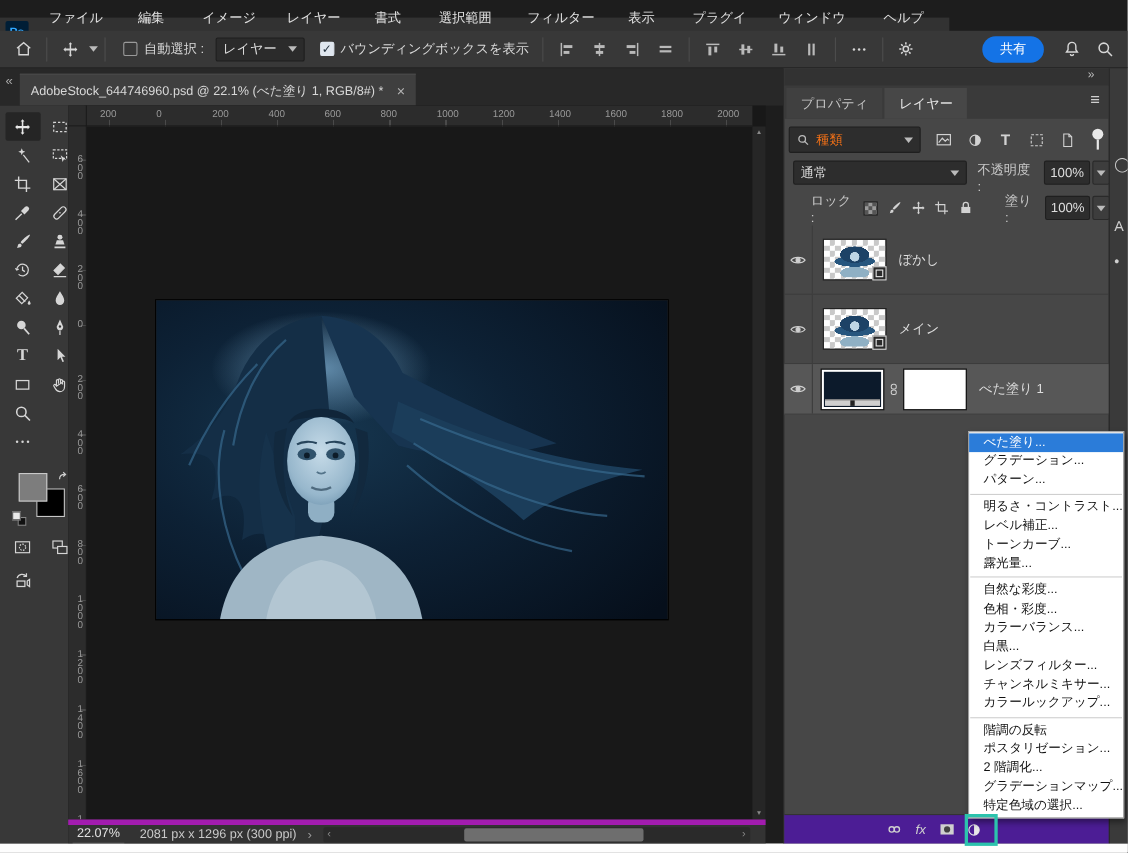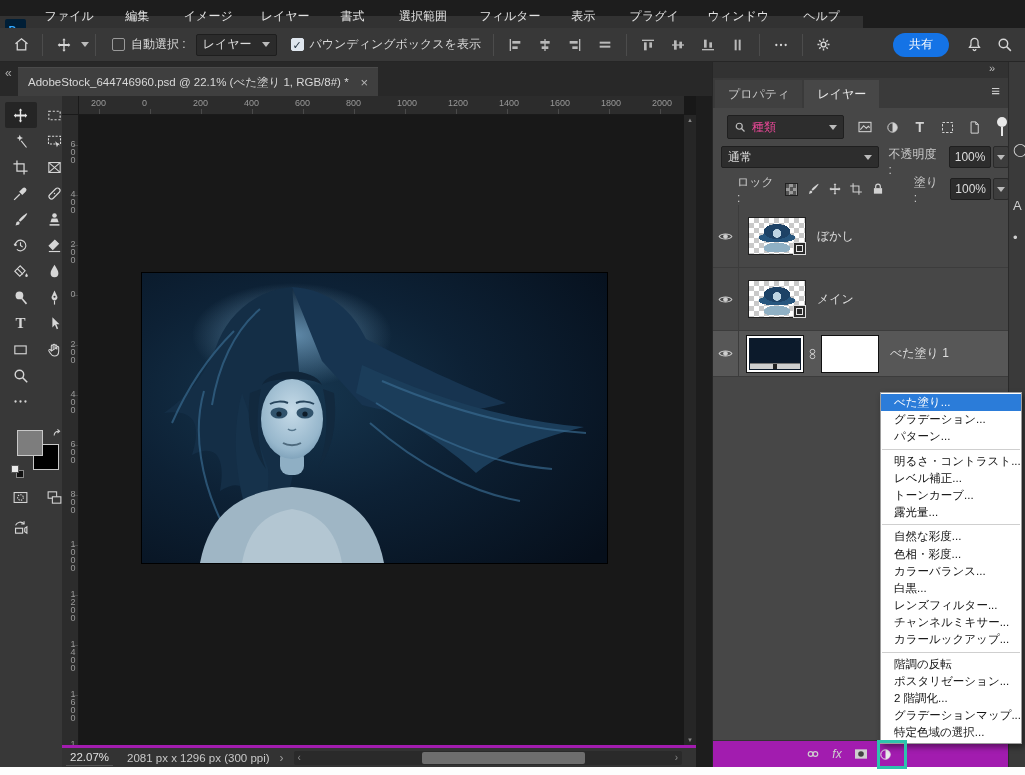--- a/index.html
+++ b/index.html
@@ -67,40 +67,40 @@
     background-position:11px 30px; background-size:6px 100%; background-repeat:no-repeat;}
   .vlbl { height:50px; flex:0 0 50px; color:#999; font-size:9px;
     writing-mode:vertical-rl; text-orientation:upright; margin-left:2px; letter-spacing:-2px;}
   .photo { position:absolute; left:80px; top:177px; width:465px; height:290px; box-shadow:0 0 0 1px #000;}
   .vscroll { position:absolute; right:0; top:19px; width:12px; height:630px; background:#262626; color:#777;
     font-size:8px; text-align:center; line-height:10px;}
   .vscroll .dn { position:absolute; bottom:0; left:0; right:0;}
 
   
   .statusrow { position:absolute; left:0; bottom:0; width:634px; height:22px; background:#333;
-    display:flex; align-items:center; border-top:3px solid #a21caf;}
+    display:flex; align-items:center; border-top:5px solid #a21caf;}
   .zoomfield { color:#e0e0e0; font-size:11.5px; margin-left:4px; padding:2px 4px; border-bottom:1px solid #555;}
   .docinfo { color:#c9c9c9; font-size:11.5px; margin-left:14px;}
   .st-ch { color:#9a9a9a; font-size:12px; margin:0 10px;}
   .hscroll { position:relative; flex:1; height:14px; background:#2a2a2a; margin-right:14px; border-radius:2px;}
   .hthumb { position:absolute; left:33%; width:42%; top:1px; bottom:1px; background:#6e6e6e; border-radius:2px;}
   .hs-ar { position:absolute; top:0; color:#888; font-size:10px; line-height:14px;}
 
   
   .panel { position:absolute; left:712px; top:62px; width:296px; height:705px; background:#474747; border-left:1px solid #262626;}
   .panel-top { position:absolute; left:0; top:0; width:296px; height:16px; background:#323232;}
   .expand-ch { position:absolute; right:14px; top:0; color:#bbb; font-size:11px;}
   .ptabs { position:absolute; left:0; top:16px; width:296px; height:30px; background:#3a3a3a; display:flex; align-items:flex-end;}
   .ptab { height:28px; padding:0 13px; font-size:12px; color:#c7c7c7; display:flex; align-items:center; background:#404040; margin-left:2px;}
   .ptab.active { background:#474747; color:#e8e8e8;}
   .phamb { position:absolute; right:8px; top:20px; color:#cfcfcf; font-size:15px; letter-spacing:0;}
   .pbody { position:absolute; left:0; top:46px; width:296px; height:632px;}
   .filter-row { position:absolute; left:0; top:4px; width:296px; height:30px; display:flex; align-items:center;}
-  .filter-dd { width:120px; height:24px; margin-left:14px; background:#2d2d2d; border:1px solid #1f1f1f; border-radius:2px;
-    display:flex; align-items:center; font-size:12px; color:#ec4899; padding:0 6px; gap:6px;}
+  .filter-dd { width:120px; height:24px; margin-left:4px; background:#2d2d2d; border:1px solid #1f1f1f; border-radius:2px;
+    display:flex; align-items:center; font-size:12px; color:#f97316; padding:0 6px; gap:6px;}
   .filter-dd .grow { flex:1;}
   .ficon { width:26px; height:22px; display:flex; align-items:center; justify-content:center; color:#d2d2d2; margin-left:2px;}
   .ficon:first-of-type { margin-left:8px;}
   .ftoggle { margin-left:8px; width:14px; height:22px; position:relative;}
   .ftoggle .knob { position:absolute; top:1px; left:2px; width:10px; height:10px; border-radius:50%; background:#e8e8e8;}
   .ftoggle .stem { position:absolute; top:11px; left:6px; width:2px; height:9px; background:#e8e8e8;}
   .blend-row { position:absolute; left:0; top:38px; width:296px; height:26px; display:flex; align-items:flex-start;}
   .blend-dd { width:158px; height:22px; margin-left:8px; background:#2d2d2d; border:1px solid #1f1f1f; border-radius:2px;
     display:flex; align-items:center; justify-content:space-between; font-size:12px; color:#ddd; padding:0 6px;}
   .plabel { color:#c9c9c9; font-size:12px; margin-left:10px;}
@@ -127,21 +127,21 @@
       radial-gradient(ellipse 70% 30% at 50% 55%, #27567e 0 50%, rgba(0,0,0,0) 51%);}
   .so-badge { position:absolute; right:-1px; bottom:-1px; width:13px; height:13px; background:#2b2b2b; border:1px solid #ddd;}
   .so-badge i { position:absolute; left:2px; top:2px; width:7px; height:7px; border:1.5px solid #e8e8e8; display:block;}
   .fillthumb { position:relative; width:56px; height:36px; margin-left:8px; background:#0c1a2b; border:2px solid #fff; outline:1px solid #111;}
   .fillthumb .slider { position:absolute; left:1px; right:1px; bottom:1px; height:6px; background:#cfcfcf; border-top:1px solid #777;}
   .fillthumb .notch { position:absolute; left:46%; bottom:1px; width:4px; height:5px; background:#222;}
   .maskthumb { width:56px; height:36px; background:#fff; outline:1px solid #111; margin-left:4px;}
   .linkic { margin-left:4px; color:#d0d0d0;}
   .lname { color:#dedede; font-size:12px; margin-left:12px;}
 
-  .pbottom { position:absolute; left:0; bottom:0; width:296px; height:27px; background:#a21caf; border-top:1px solid #333;
+  .pbottom { position:absolute; left:0; bottom:0; width:296px; height:27px; background:#4c1d95; border-top:1px solid #333;
     display:flex; align-items:center;}
   .pbicon { width:24px; height:22px; display:flex; align-items:center; justify-content:center; color:#cfcfcf;}
   .fxtext { font-size:12px; font-style:italic; color:#cfcfcf;}
 
   
   .sliver { position:absolute; left:1008px; top:62px; width:17px; height:705px; background:#3a3a3a; border-left:1px solid #2a2a2a; overflow:hidden;}
   .sliver .g { position:absolute; left:4px; color:#cfcfcf; font-size:13px;}
 
   
   .ctxmenu { position:absolute; left:880px; top:392px; width:142px; background:#fff;

